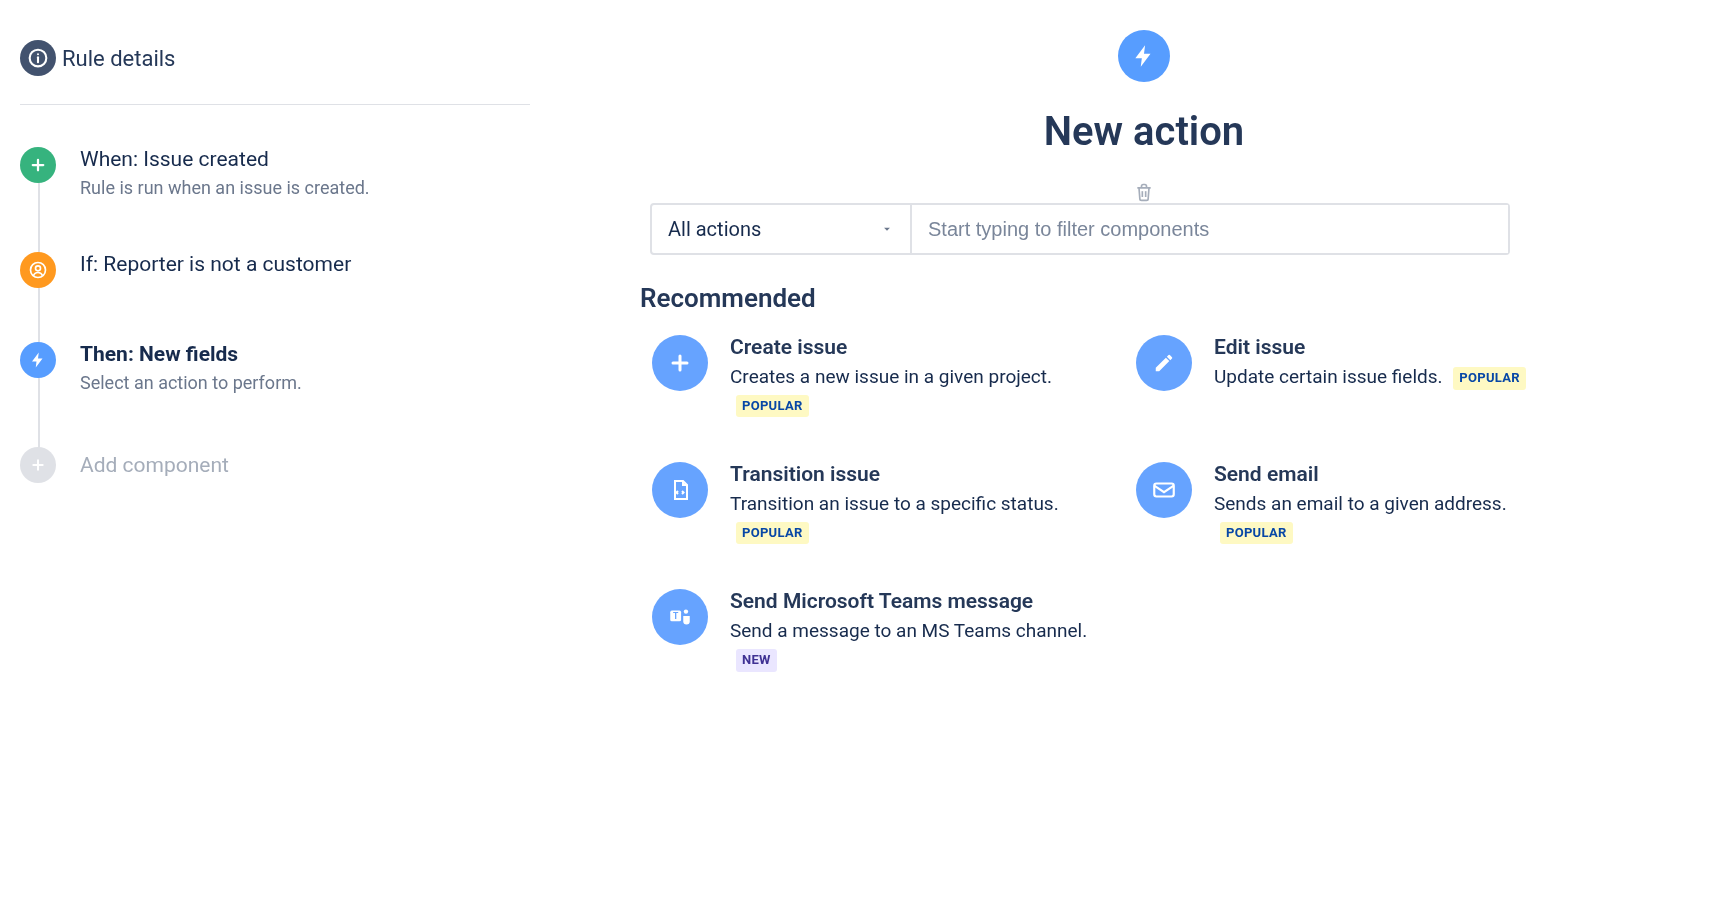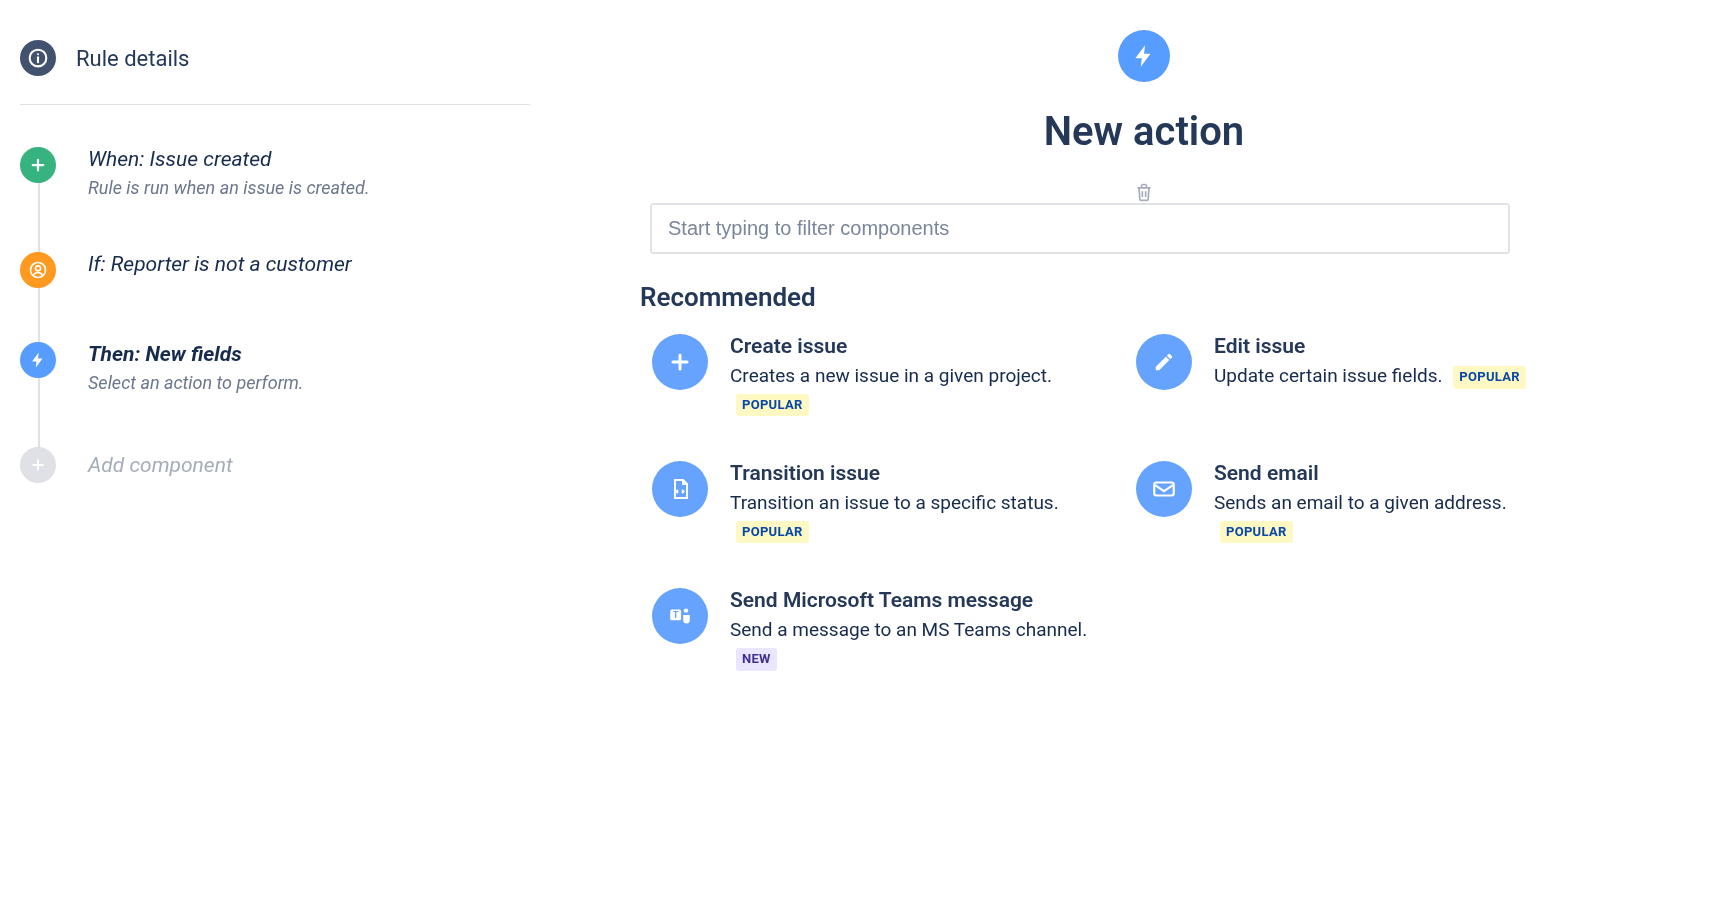--- a/index.html
+++ b/index.html
@@ -14,37 +14,37 @@
 
   
   .sidebar {
     width: 520px;
     flex: 0 0 520px;
     padding-right: 10px;
   }
   .rule-details {
     display: flex;
     align-items: center;
-    gap: 20px;
+    gap: 6px;
     padding: 10px 0 28px 0;
     border-bottom: 1px solid #DFE1E6;
     margin-bottom: 28px;
   }
   .rule-details .rd-icon {
     width: 36px; height: 36px; border-radius: 50%;
     background: #42526E; display:flex; align-items:center; justify-content:center;
   }
   .rule-details .rd-label { font-size: 22px; color:#253858; }
 
   .timeline { position: relative; padding-left: 0; }
   .timeline::before {
     content:""; position:absolute; left:18px; top:18px; bottom:18px;
     width:2px; background:#DFE1E6;
   }
-  .tl-item { position:relative; display:flex; gap:32px; padding:14px 0 40px 0;font-style:italic; }
+  .tl-item { position:relative; display:flex; gap:24px; padding:14px 0 40px 0; }
   .tl-item:last-child { padding-bottom:10px; }
   .tl-icon {
     width:36px; height:36px; border-radius:50%;
     display:flex; align-items:center; justify-content:center;
     position:relative; z-index:1; flex:0 0 36px;
   }
   .tl-icon.green  { background:#57D9A3; }
   .tl-icon.orange { background:#FF991F; }
   .tl-icon.blue   { background:#579DFF; }
   .tl-icon.grey   { background:#DFE1E6; }
@@ -188,20 +188,28 @@
       <svg width="20" height="22" viewBox="0 0 24 24" fill="none" stroke="#A5ADBA" stroke-width="2">
         <path d="M4 7h16M9 7V5a2 2 0 0 1 2-2h2a2 2 0 0 1 2 2v2M6 7l1 13a2 2 0 0 0 2 2h6a2 2 0 0 0 2-2l1-13"></path>
         <line x1="10" y1="11" x2="10" y2="18"></line>
           <line x1="14" y1="11" x2="14" y2="18"></line>
       </svg>
     </span>
   </div>
 
 
   <div class="filterbar">
+    <div class="dropdown">
+      <span>All actions</span>
+      <span>
+        <svg width="14" height="14" viewBox="0 0 24 24" fill="#6B778C">
+            <path d="M7 10l5 5 5-5z"></path>
+          </svg>
+      </span>
+    </div>
     <input class="search" type="text" placeholder="Start typing to filter components" style="">
   </div>
 
   <div class="section-heading">Recommended</div>
 
   <div class="cards">
 
     <div class="card">
       <div class="card-icon">
         <svg width="24" height="24" viewBox="0 0 24 24" fill="none" stroke="#fff" stroke-width="3" stroke-linecap="round">

